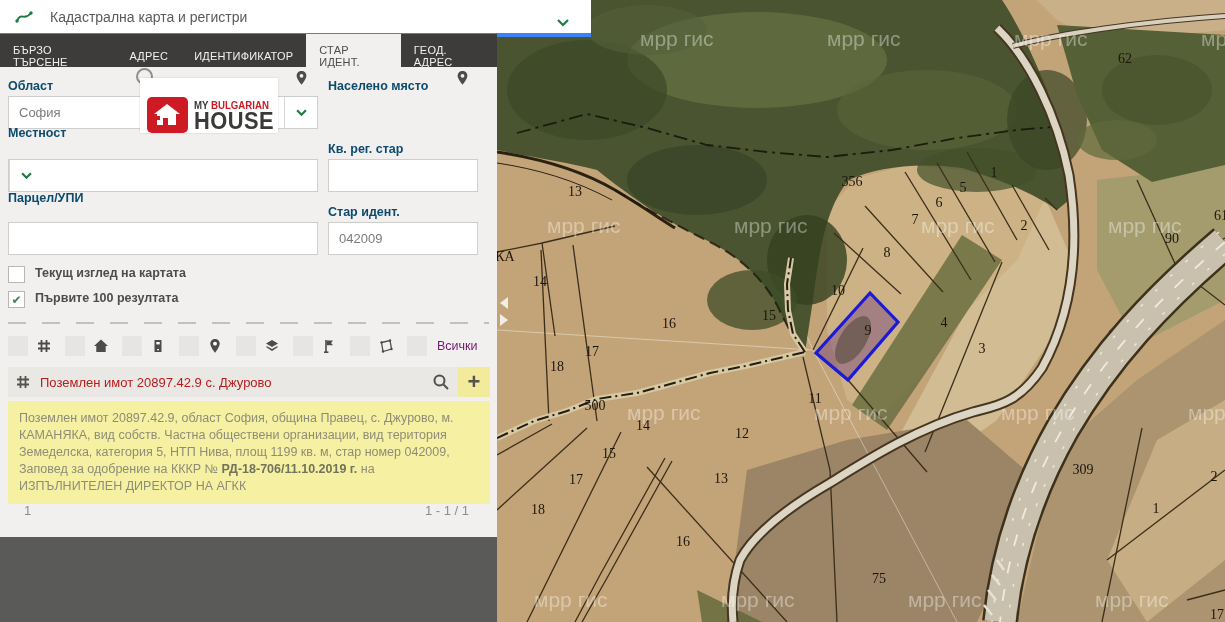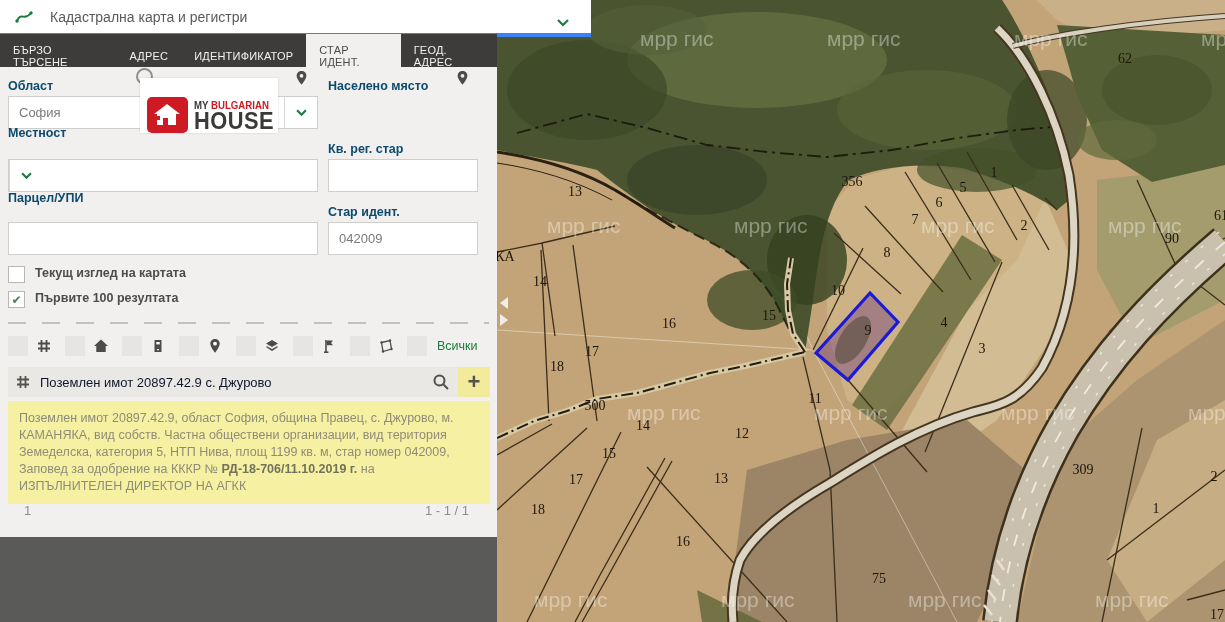--- a/index.html
+++ b/index.html
@@ -28,25 +28,25 @@
       justify-content:center;font-size:12px;color:#44804f;}
   .cblabel{margin-left:10px;font-size:12.5px;font-weight:bold;color:#4c4c4a;}
   #searchbtn{position:absolute;left:328px;top:270px;width:150px;height:31px;background:#177a40;
              color:#fff;font-weight:bold;font-size:13px;border:none;display:flex;align-items:center;
              justify-content:center;letter-spacing:.5px;cursor:pointer;}
   #dashsep{position:absolute;left:8px;top:322px;width:481px;height:2px;
            background:repeating-linear-gradient(90deg,#c2c1bf 0 18px,transparent 18px 34px);}
   #toolbar{position:absolute;left:8px;top:335px;height:22px;display:flex;align-items:center;}
   .tb-box{width:20px;height:20px;background:#e6e5e3;margin-right:8px;}
   .tb-icon{width:16px;height:16px;margin-right:13px;}
-  .tb-all{font-size:12.5px;color:#15803d;margin-left:2px;}
+  .tb-all{font-size:12.5px;color:#701a75;margin-left:2px;}
   #resultrow{position:absolute;left:8px;top:367px;width:482px;height:30px;background:#e9e8e5;
              display:flex;align-items:center;cursor:pointer;}
   #resultrow .gicon{width:16px;height:16px;margin-left:7px;}
-  #resultrow .rtext{margin-left:9px;font-size:13px;color:#0f172a;flex:1;}
+  #resultrow .rtext{margin-left:9px;font-size:13px;color:#b91c1c;flex:1;}
   #resultrow .mag{width:18px;height:18px;margin-right:8px;}
   #resultrow .plus{width:32px;height:30px;background:#f1eb9b;display:flex;align-items:center;
                    justify-content:center;font-size:22px;font-weight:bold;color:#55554d;}
   #infobox{position:absolute;left:8px;top:401px;width:482px;box-sizing:border-box;background:#f6f1a2;
            padding:9px 11px;font-size:12.5px;line-height:1.36;color:#8d8c78;}
   #infobox b{color:#73725c;}
   #pagination{position:absolute;left:0;top:503px;width:497px;height:20px;font-size:13px;color:#8d8d8b;}
   #pagination .pg{position:absolute;left:24px;cursor:pointer;}
   #pagination .rng{position:absolute;right:28px;}
   #panelfooter{position:absolute;left:0;top:537px;width:497px;height:85px;background:#5a5a58;}

